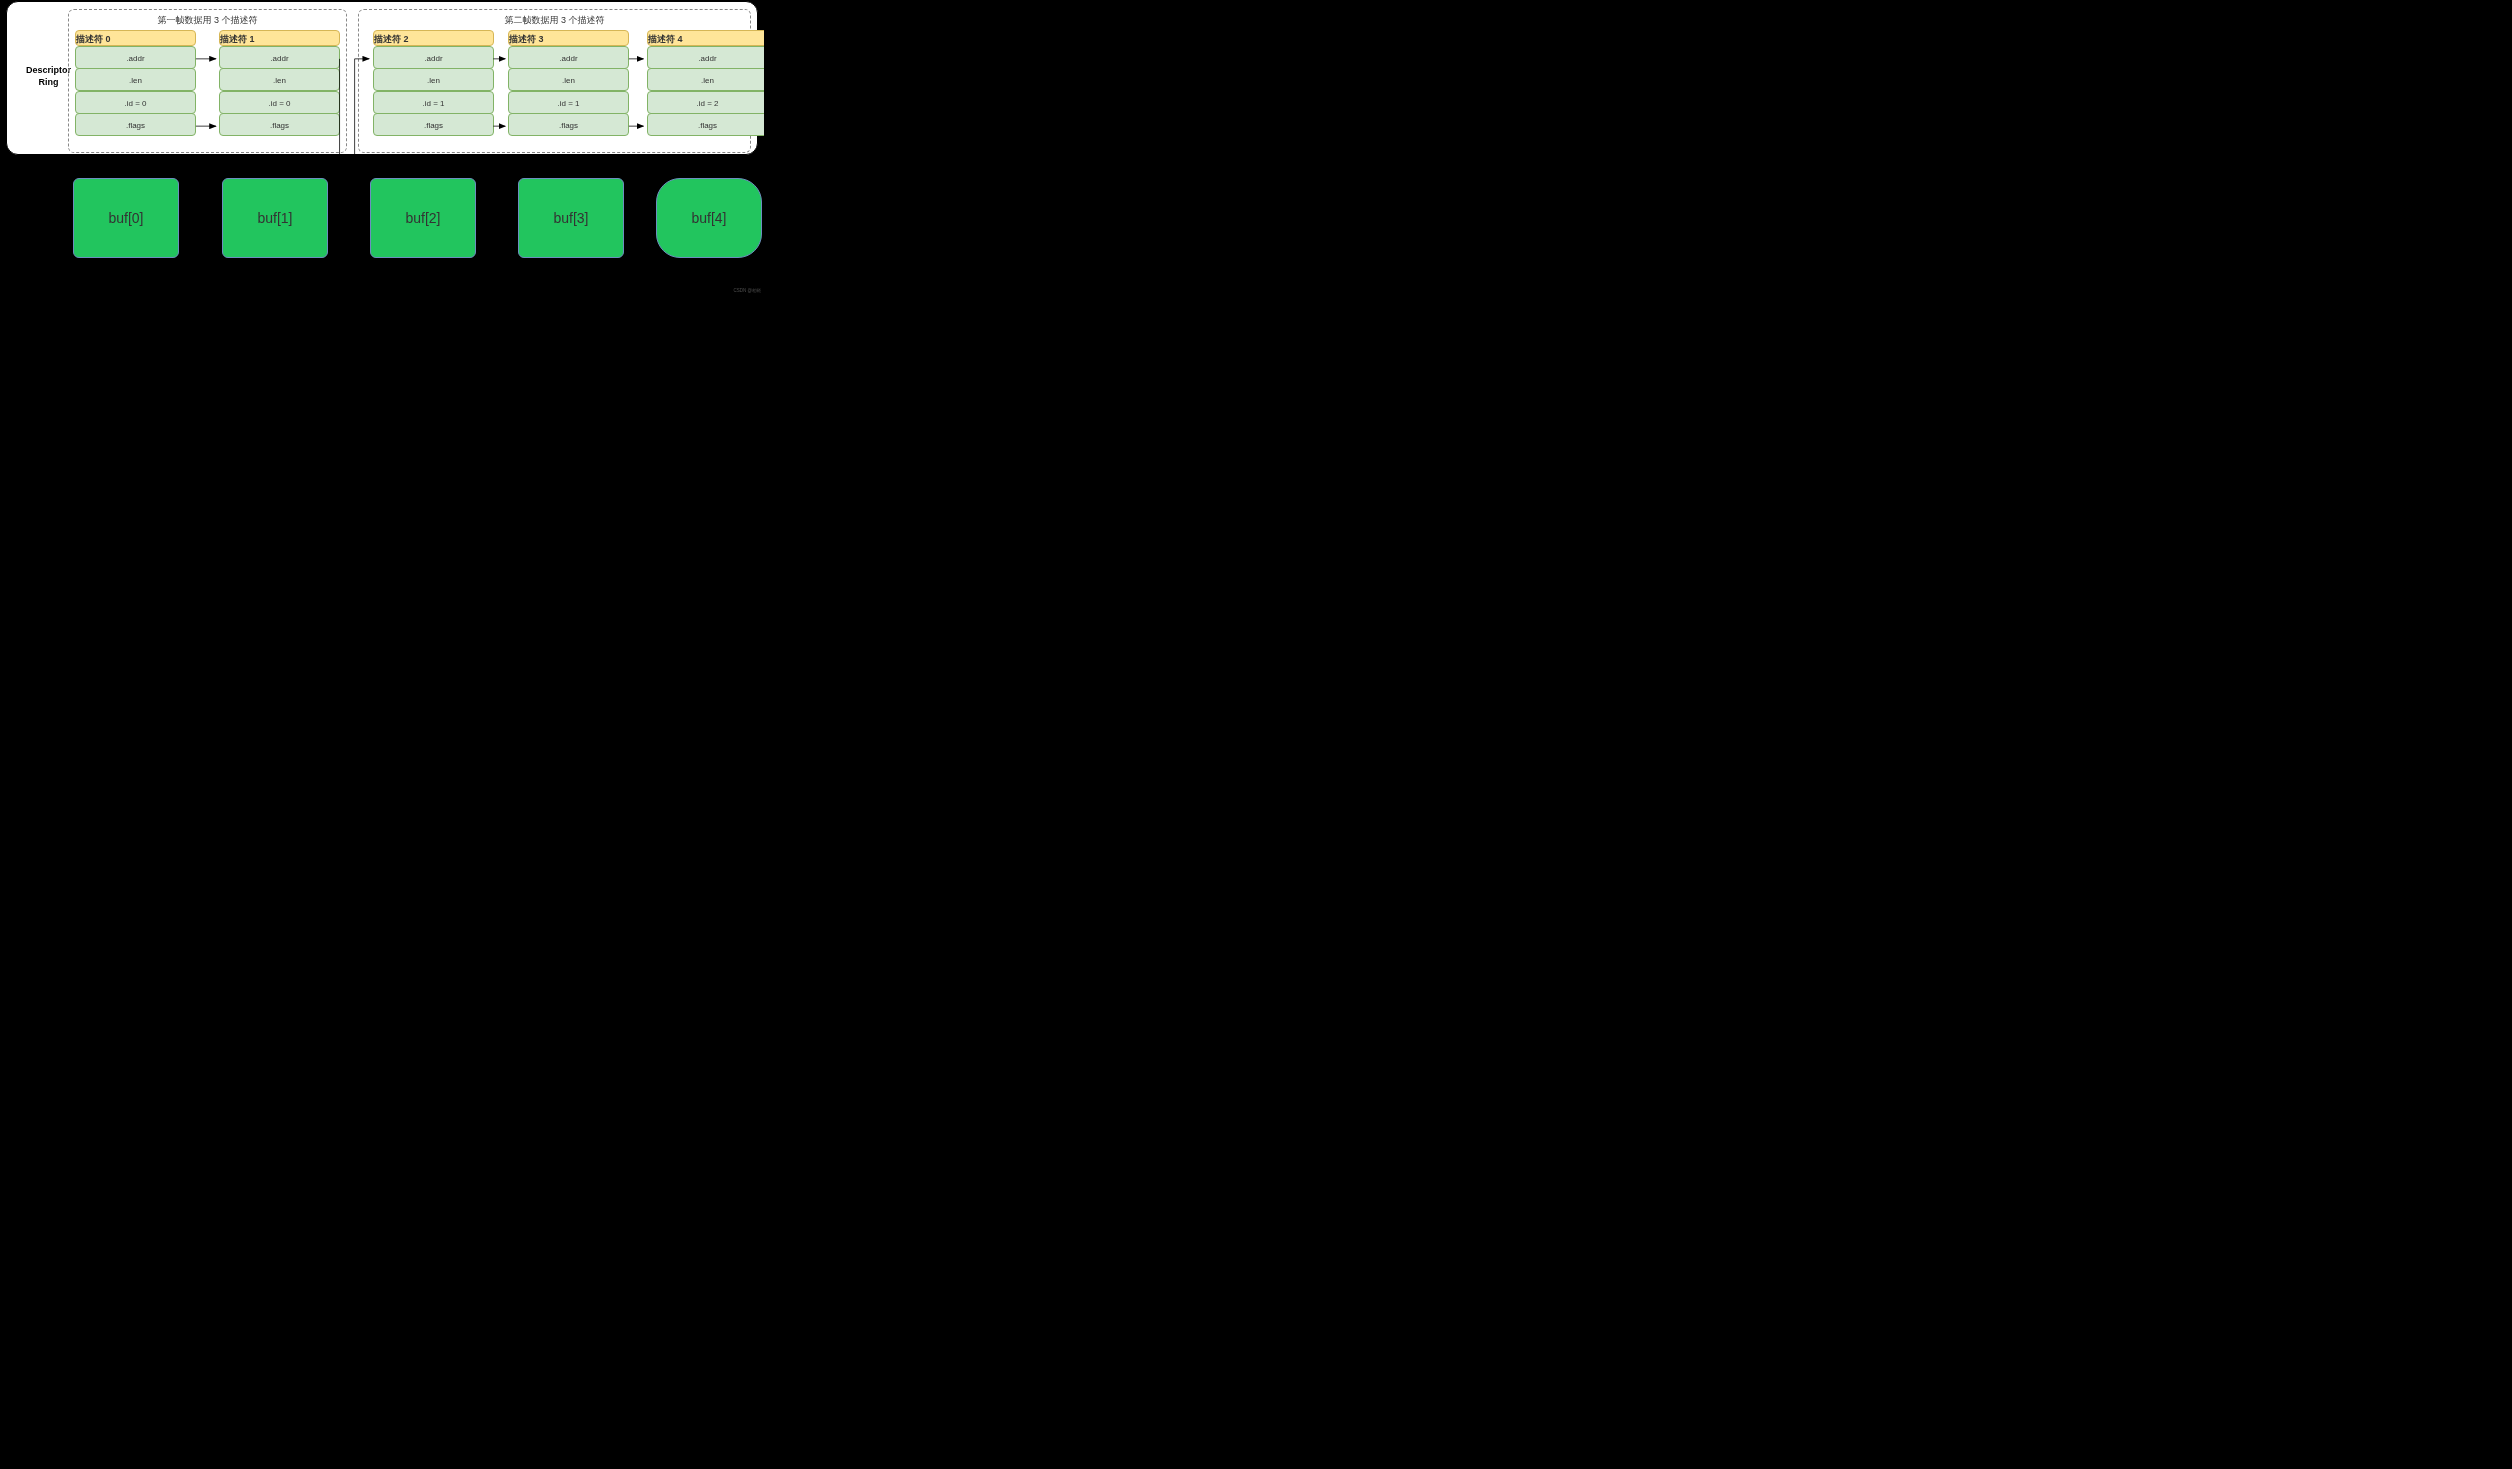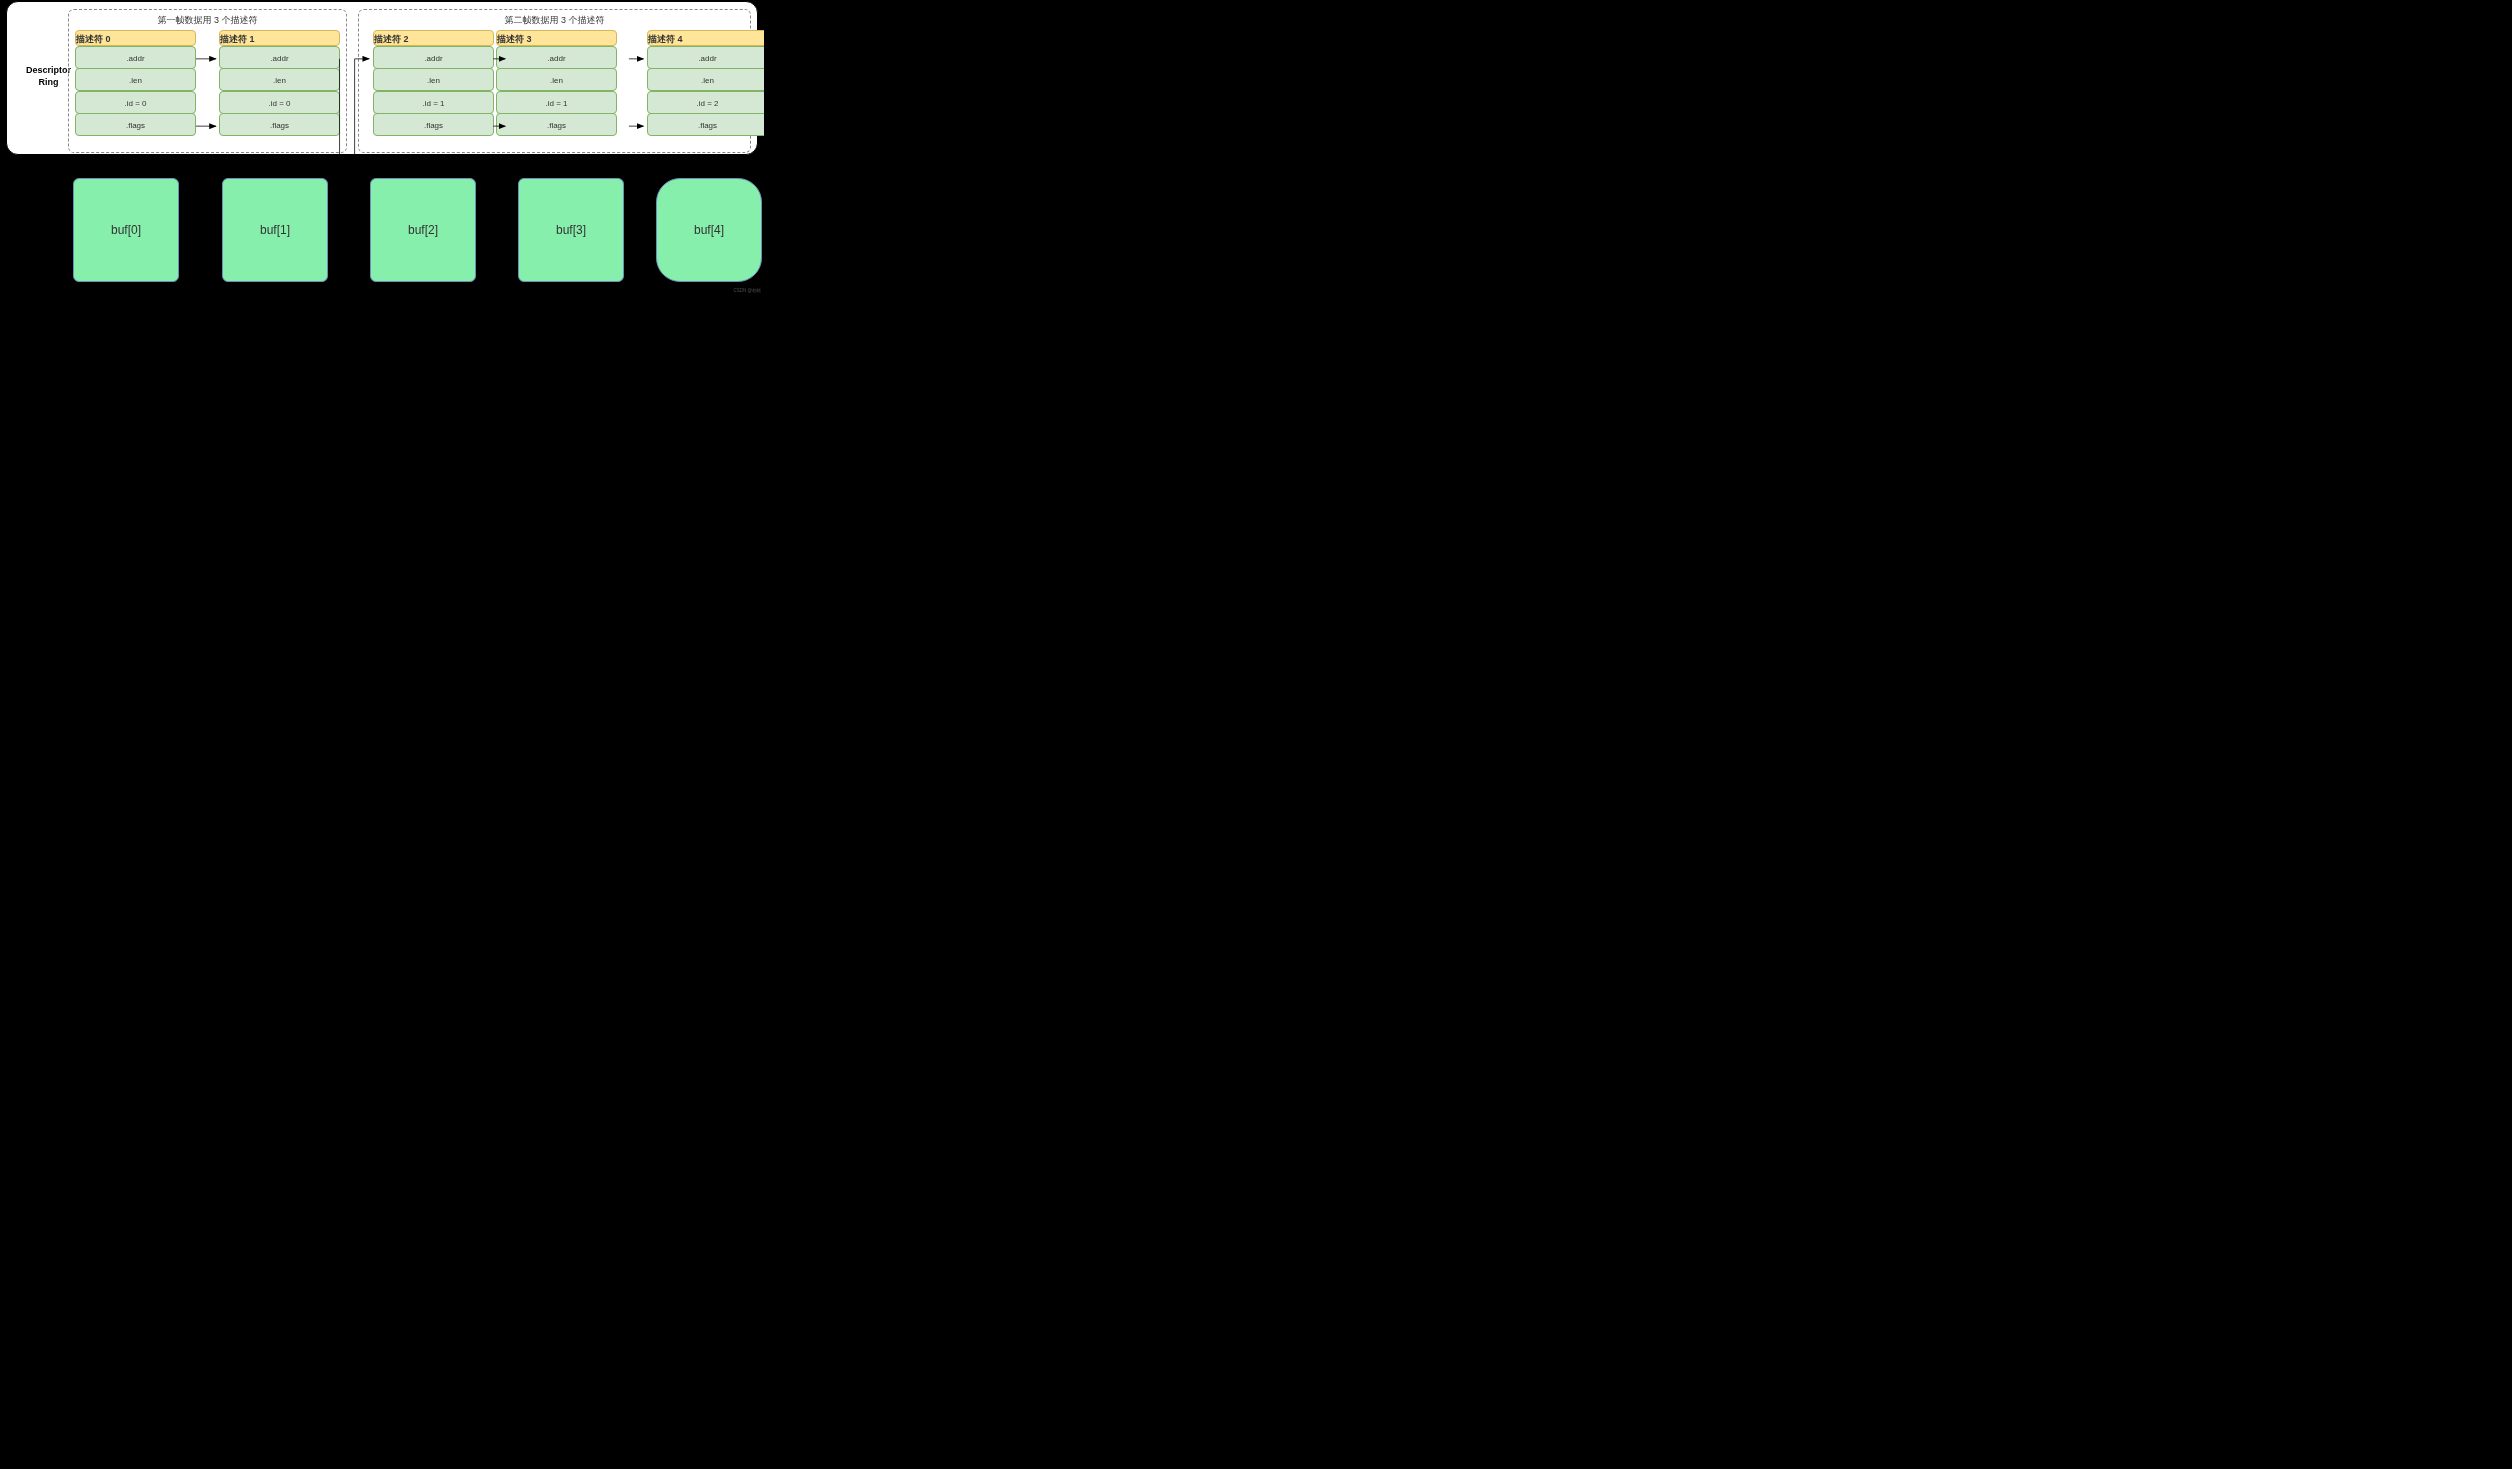--- a/index.html
+++ b/index.html
@@ -72,28 +72,28 @@
     line-height: 23px;
     text-align: center;
     font-size: 8px;
     color: #333;
     margin-top: -0.5px;
     box-sizing: border-box;
   }
   .buf-box {
     position: absolute;
     width: 106px;
-    height: 104px;
-    background: #86efac;
+    height: 80px;
+    background: #22c55e;
     border: 0.5px solid #6c8ebf;
     border-radius: 6px;
     display: flex;
     align-items: center;
     justify-content: center;
-    font-size: 12px;
+    font-size: 14px;
     color: #333;
     box-sizing: border-box;
   }
   svg.arrows {
     position: absolute;
     left: 0;
     top: 0;
     width: 764px;
     height: 294px;
     pointer-events: none;
@@ -142,21 +142,21 @@
 </div>
 
 <div class="descriptor" style="left:373px; top:30px;">
   <div class="desc-header">描述符 2</div>
   <div class="desc-field">.addr</div>
   <div class="desc-field">.len</div>
   <div class="desc-field">.id = 1</div>
   <div class="desc-field">.flags</div>
 </div>
 
-<div class="descriptor" style="left:496px; top:30px;">
+<div class="descriptor" style="left:508px; top:30px;">
   <div class="desc-header">描述符 3</div>
   <div class="desc-field">.addr</div>
   <div class="desc-field">.len</div>
   <div class="desc-field">.id = 1</div>
   <div class="desc-field">.flags</div>
 </div>
 
 <div class="descriptor" style="left:647px; top:30px;">
   <div class="desc-header">描述符 4</div>
   <div class="desc-field">.addr</div>

